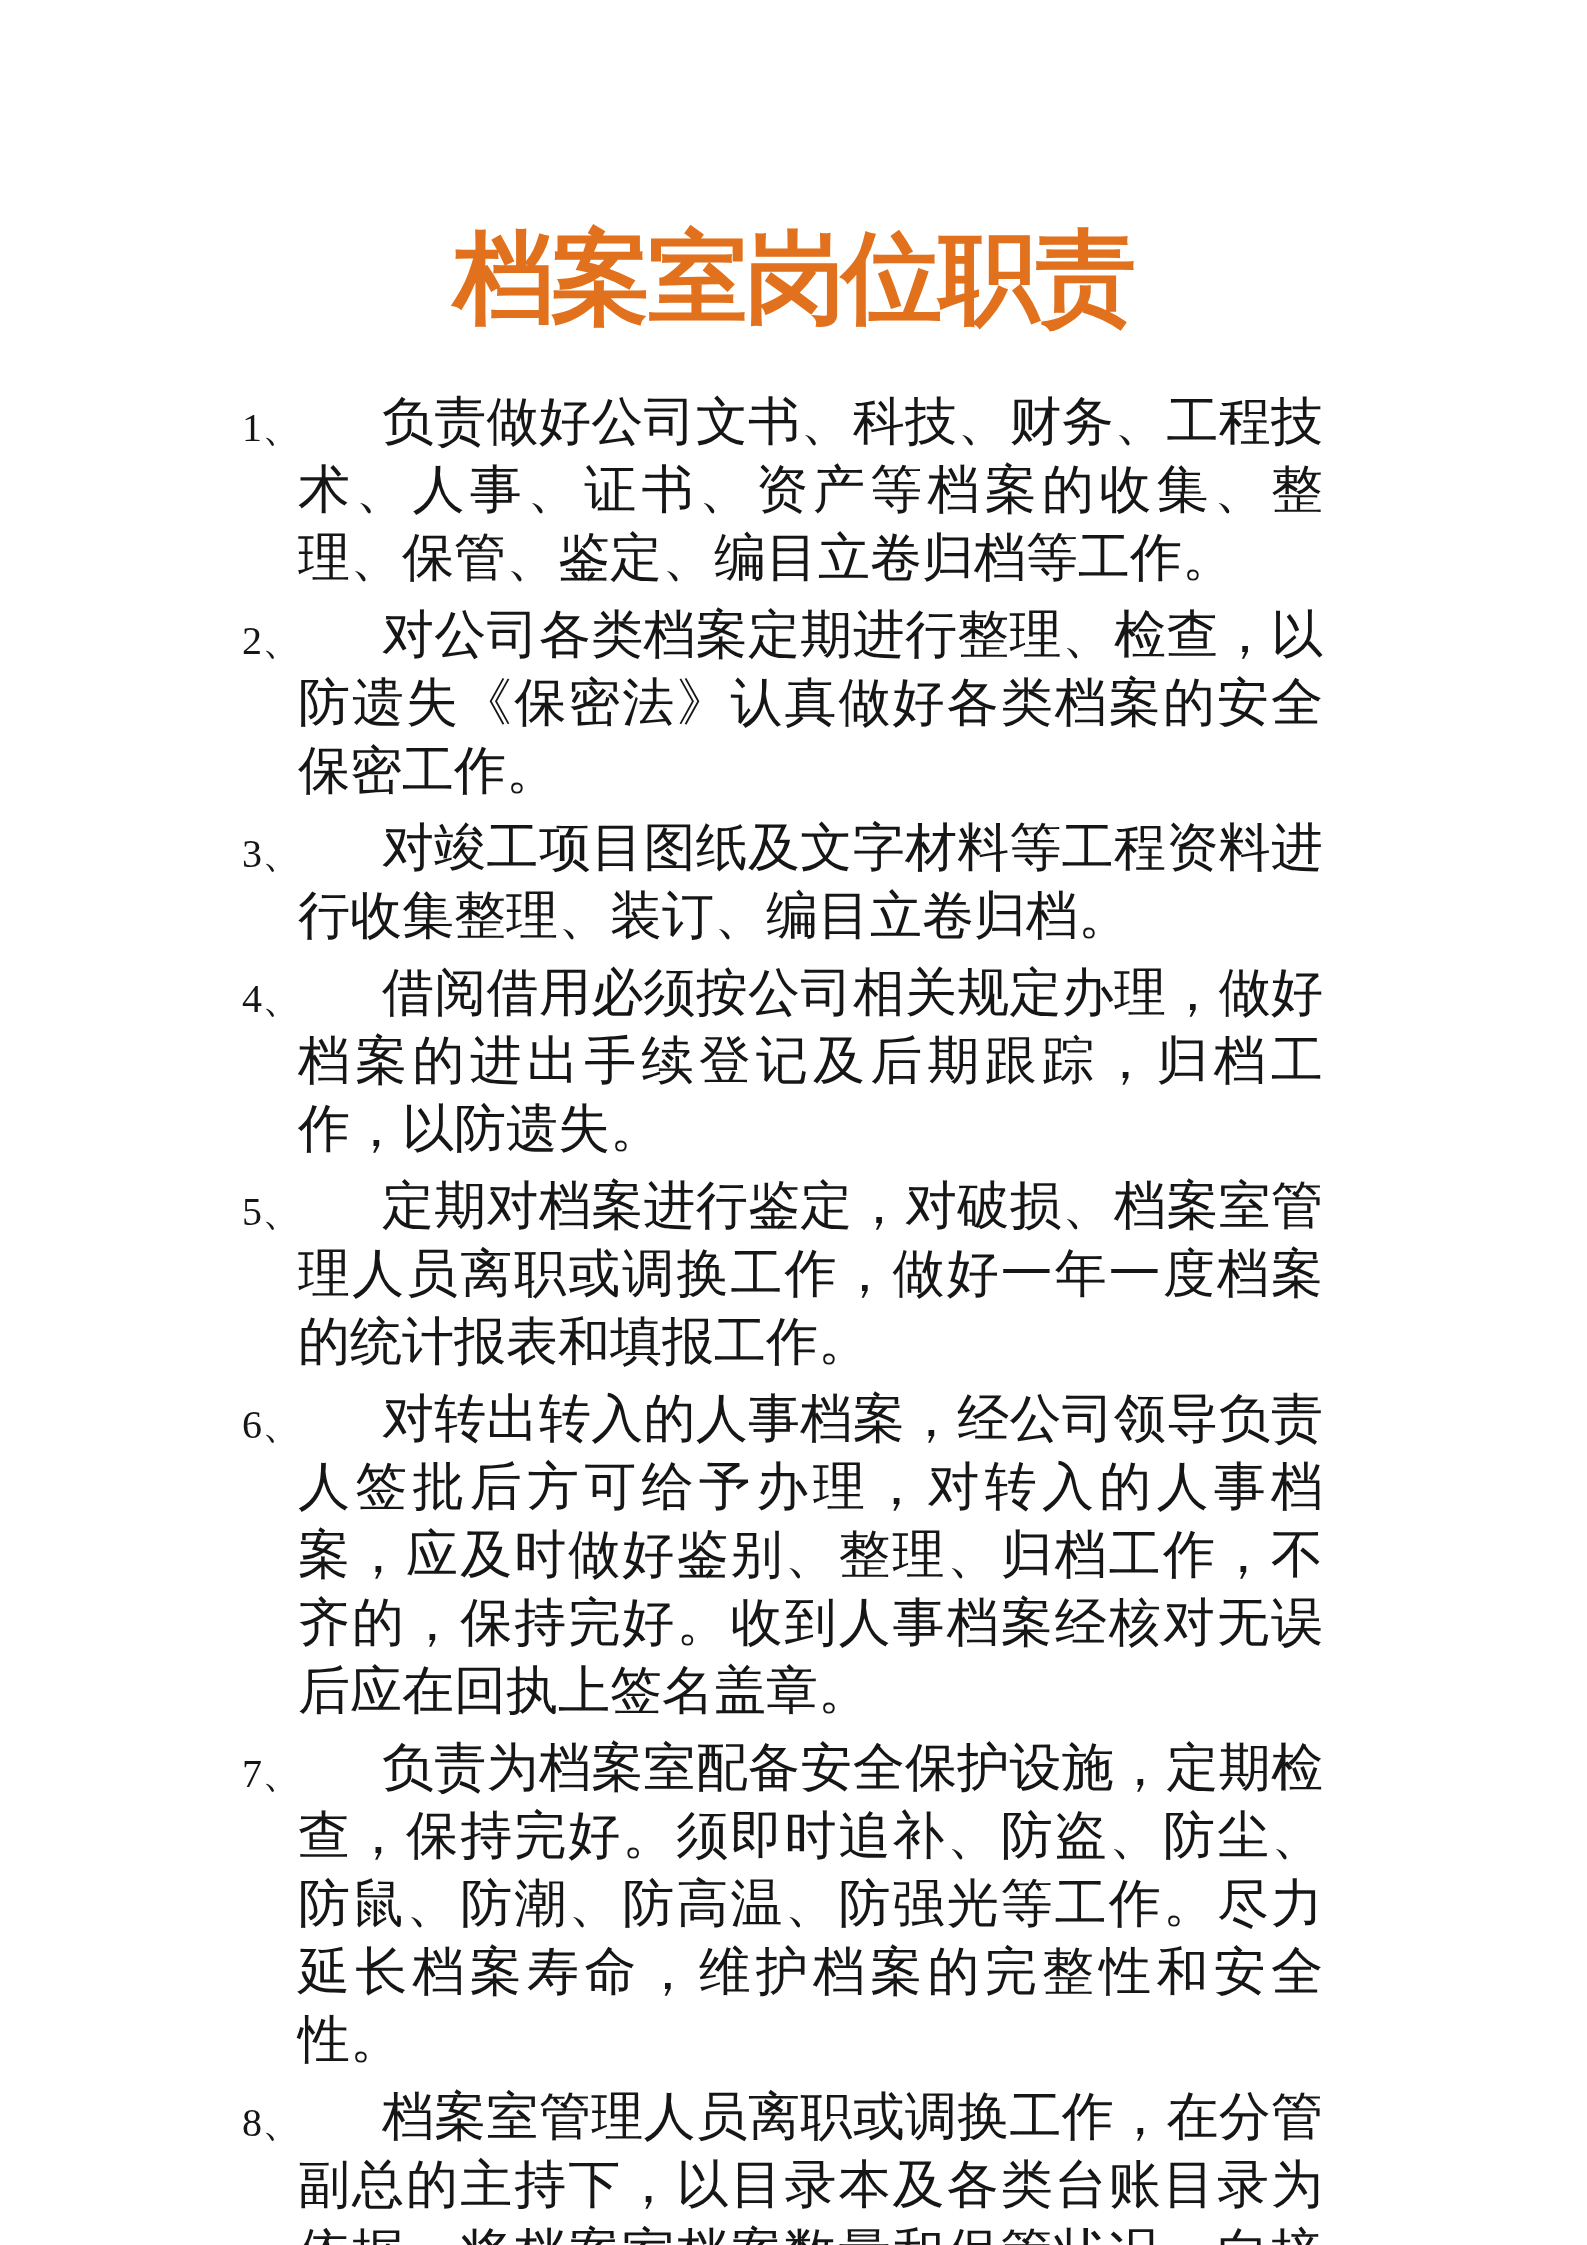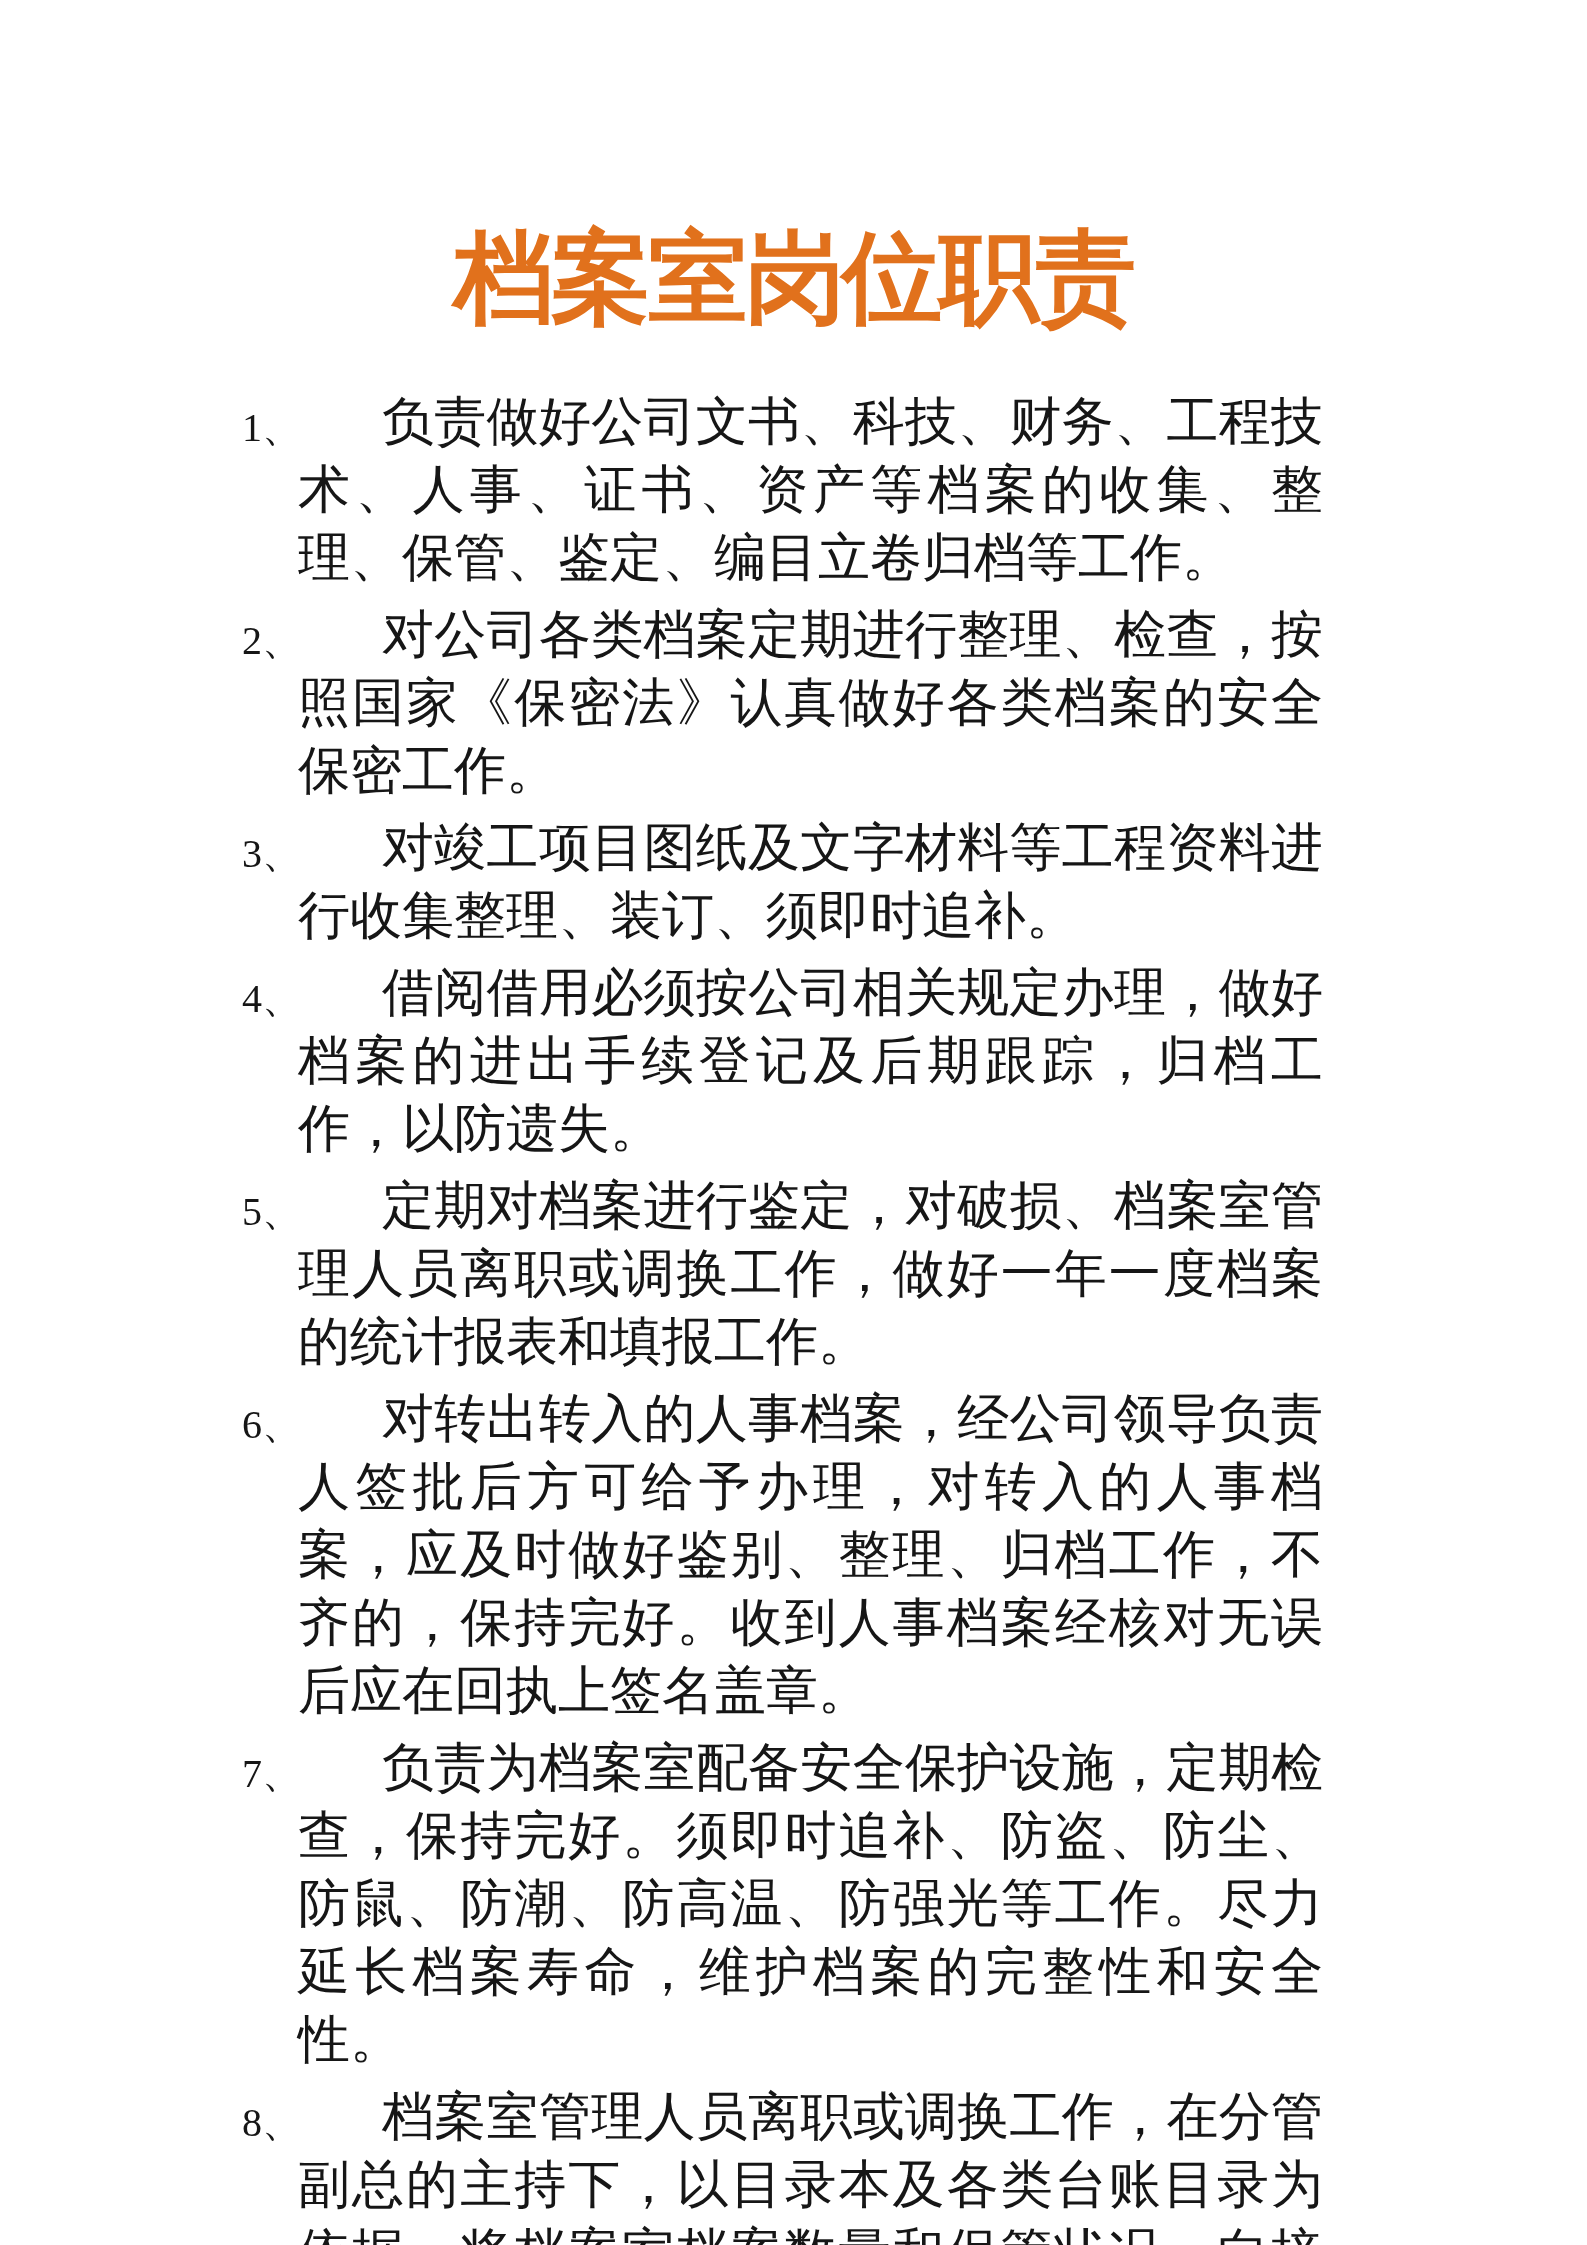--- a/index.html
+++ b/index.html
@@ -69,26 +69,26 @@
 
   <div class="duties-list">
 
     <div class="duty-item">
       <span class="num">1、</span>
       <p class="text">负责做好公司文书、科技、财务、工程技术、人事、证书、资产等档案的收集、整理、保管、鉴定、编目立卷归档等工作。</p>
     </div>
 
     <div class="duty-item">
       <span class="num">2、</span>
-      <p class="text">对公司各类档案定期进行整理、检查，按照国家《保密法》认真做好各类档案的安全保密工作。</p>
+      <p class="text">对公司各类档案定期进行整理、检查，以防遗失《保密法》认真做好各类档案的安全保密工作。</p>
     </div>
 
     <div class="duty-item">
       <span class="num">3、</span>
-      <p class="text">对竣工项目图纸及文字材料等工程资料进行收集整理、装订、须即时追补。</p>
+      <p class="text">对竣工项目图纸及文字材料等工程资料进行收集整理、装订、编目立卷归档。</p>
     </div>
 
     <div class="duty-item">
       <span class="num">4、</span>
       <p class="text">借阅借用必须按公司相关规定办理，做好档案的进出手续登记及后期跟踪，归档工作，以防遗失。</p>
     </div>
 
     <div class="duty-item">
       <span class="num">5、</span>
       <p class="text">定期对档案进行鉴定，对破损、档案室管理人员离职或调换工作，做好一年一度档案的统计报表和填报工作。</p>

